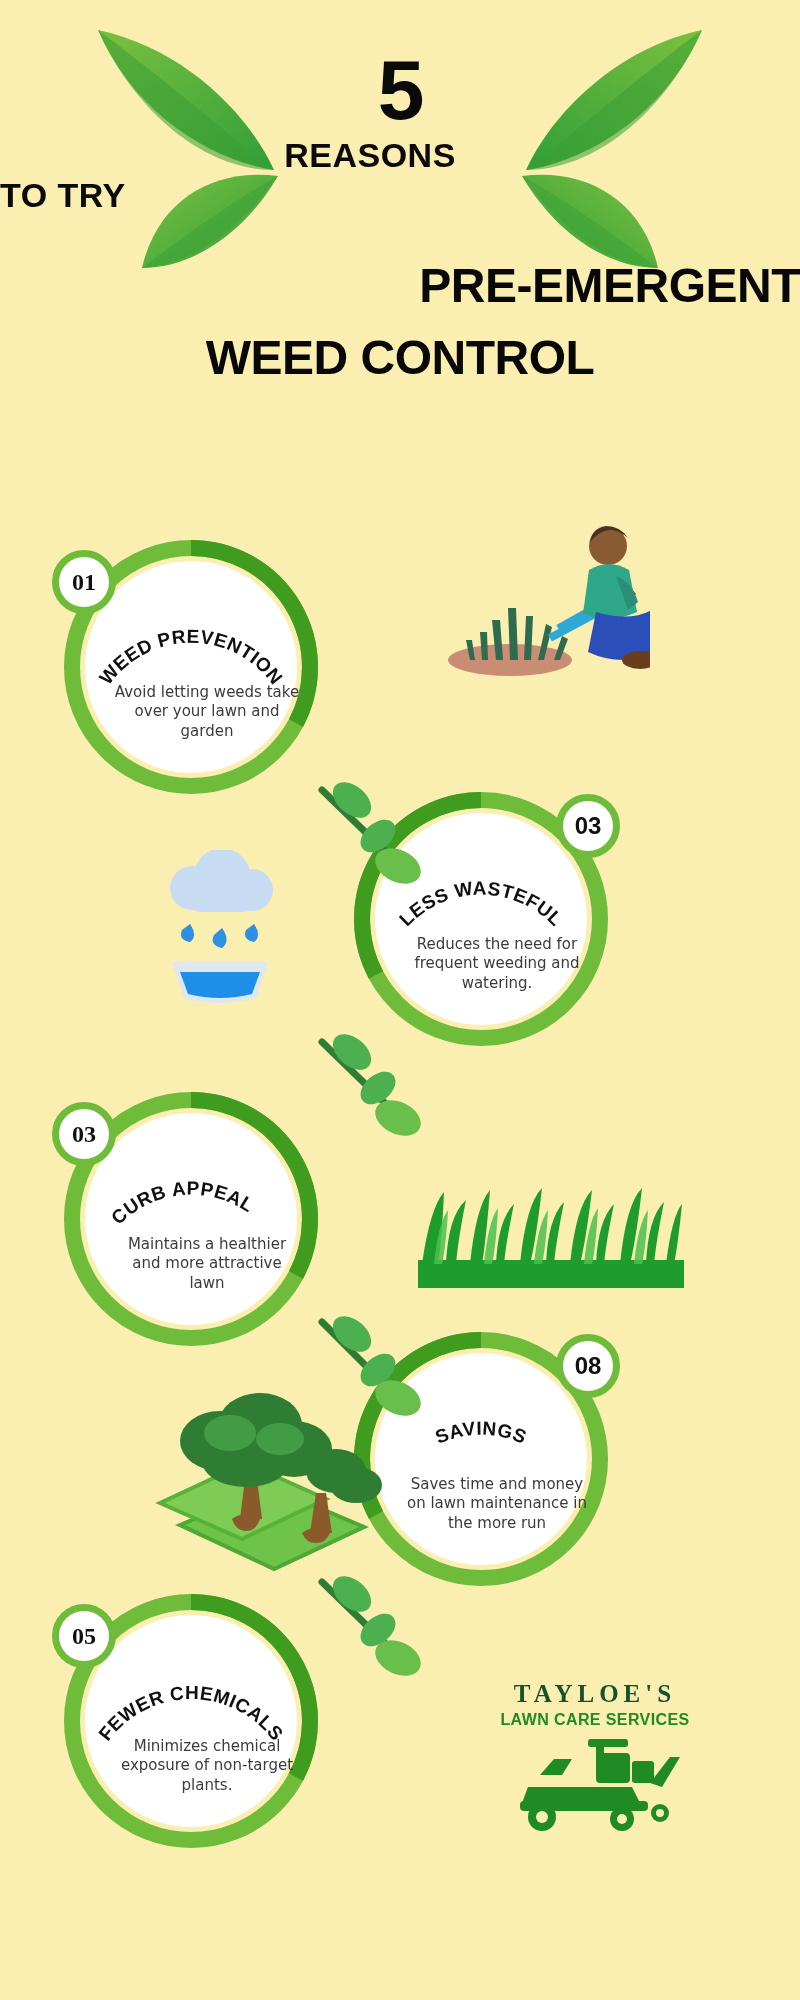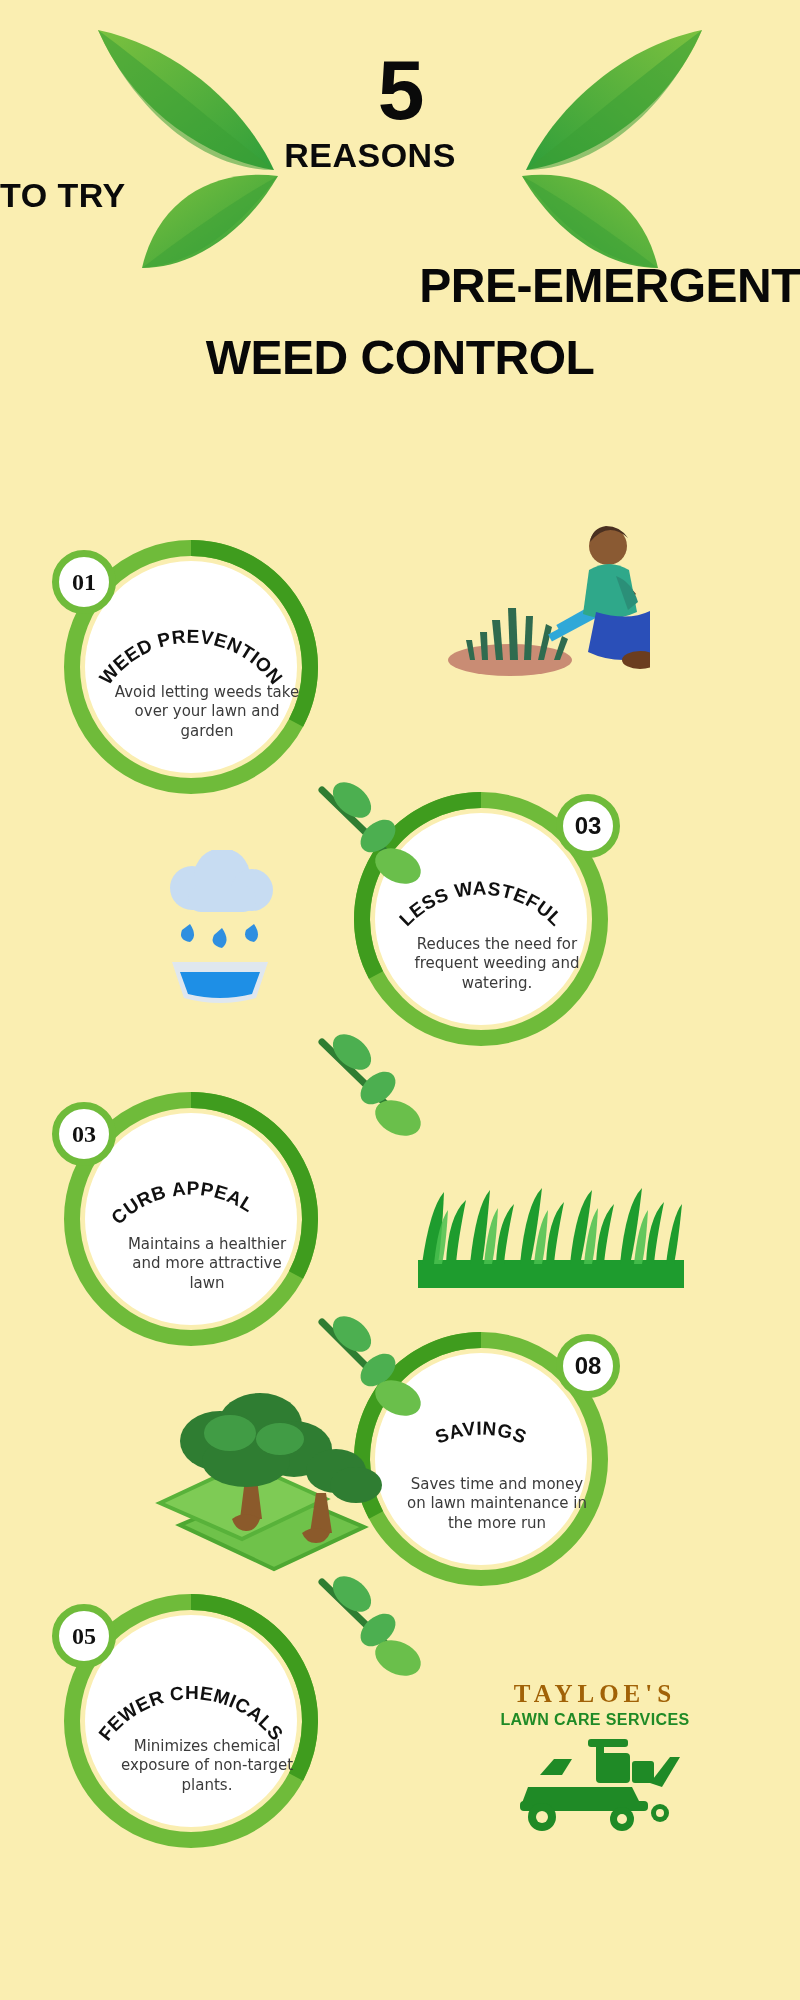--- a/index.html
+++ b/index.html
@@ -92,21 +92,21 @@
   #vine-layer { position: absolute; left: 0; top: 0; width: 800px; height: 2000px; z-index: 1; }
 
   #art-gardener { left: 430px; top: 520px; width: 220px; height: 180px; z-index: 2; }
   #art-rain     { left: 140px; top: 850px; width: 160px; height: 160px; z-index: 2; }
   #art-grass    { left: 418px; top: 1168px; width: 266px; height: 120px; z-index: 2; }
   #art-trees    { left: 150px; top: 1375px; width: 240px; height: 200px; z-index: 2; }
 
   
   #logo { position: absolute; left: 460px; top: 1680px; width: 270px; height: 200px; z-index: 4; text-align: center; }
   .logo-brand {
-    font-size: 25px; font-weight: 700; color: #a16207;
+    font-size: 25px; font-weight: 700; color: #14532d;
     letter-spacing: 5px; font-family: "Liberation Serif", serif;
   }
   .logo-tag {
     font-size: 16px; font-weight: 800; color: #1f8a26;
     letter-spacing: 0.4px; margin-top: 3px;
   }
 </style>
 </head>
 <body>
 

